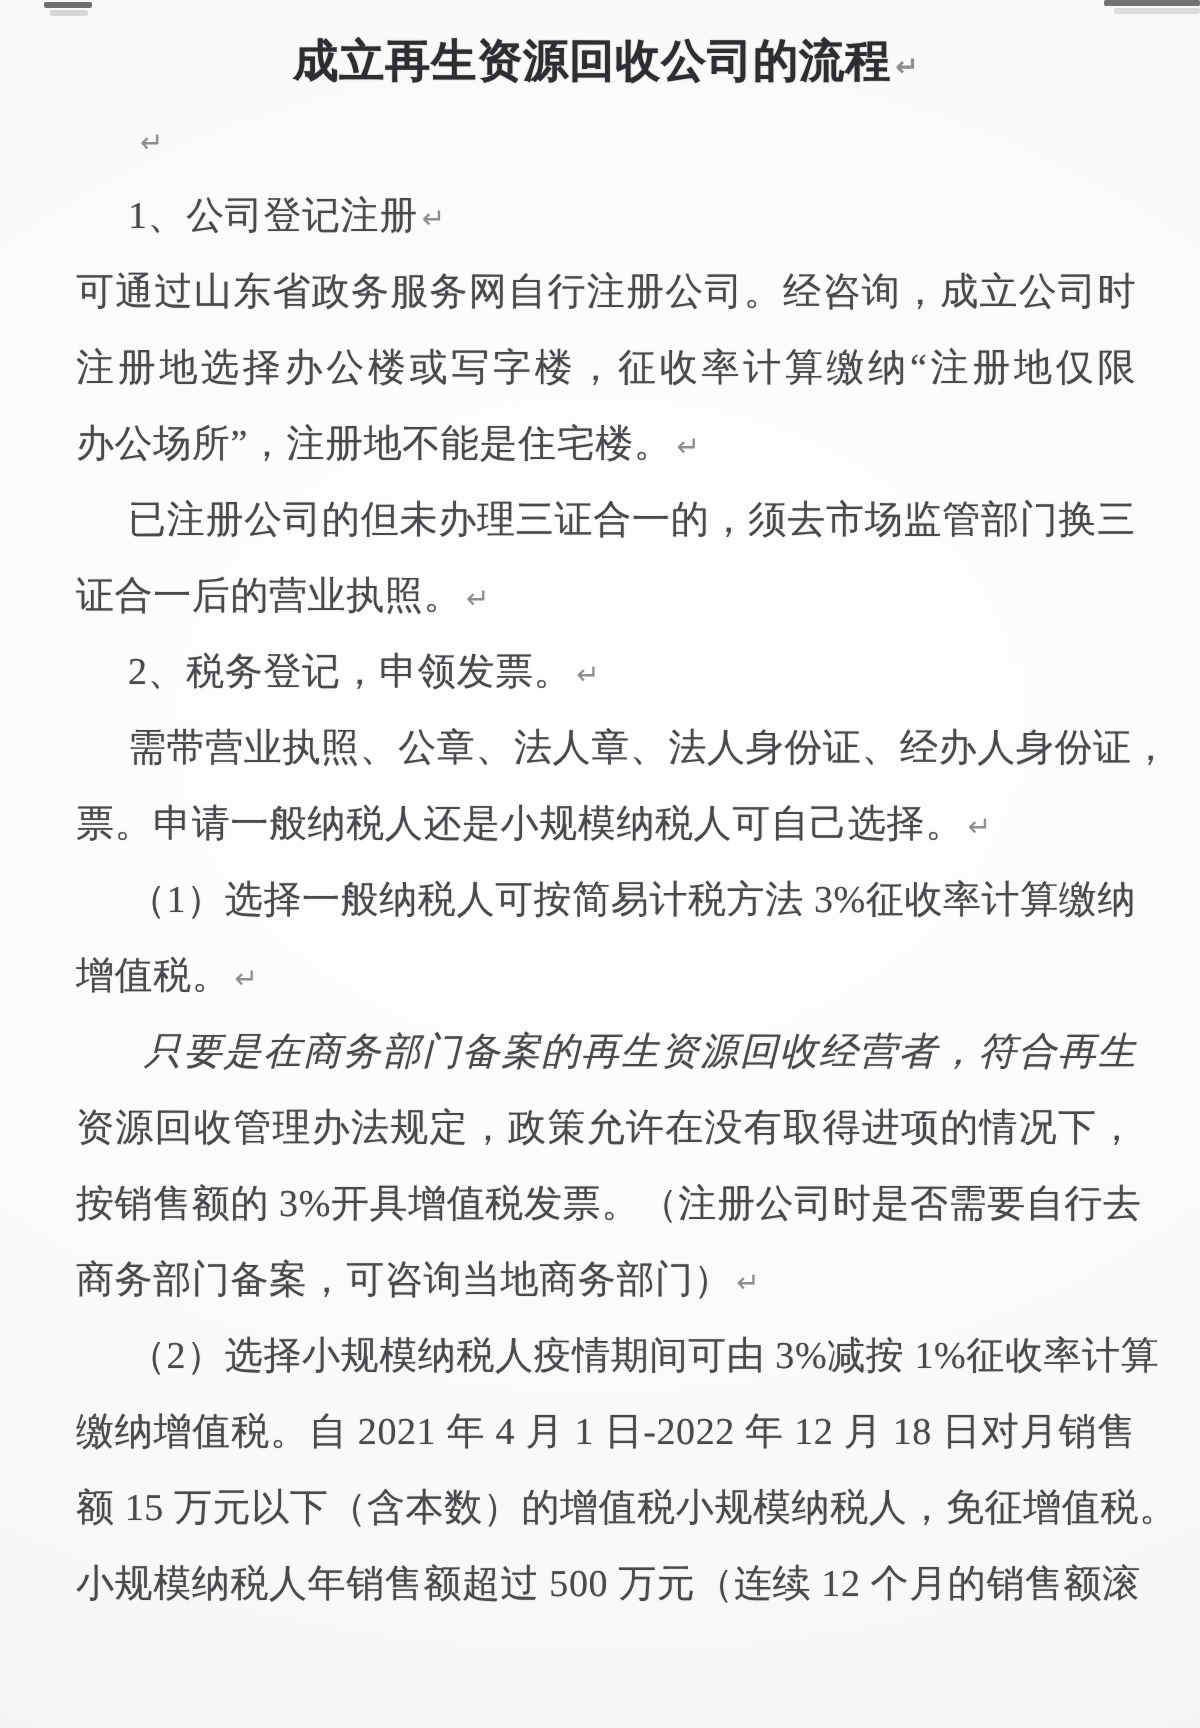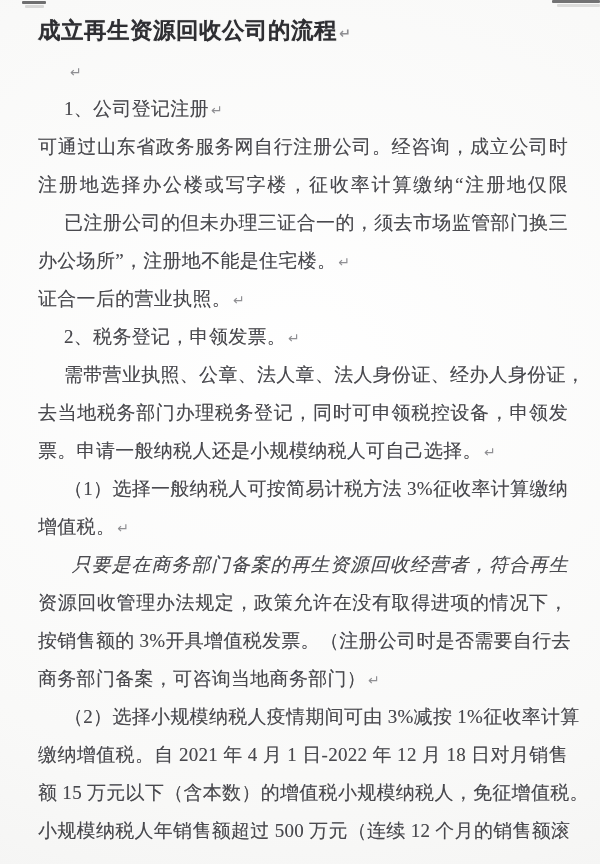--- a/index.html
+++ b/index.html
@@ -35,20 +35,21 @@
 
   .content {
     position: absolute;
     top: 10px;
     left: 38px;
     width: 530px;
   }
   .title-line {
     height: 42px;
     line-height: 42px;
+    text-align: center;
     font-family: "Liberation Sans", "DejaVu Sans", sans-serif;
     font-weight: 700;
     font-size: 22.5px;
     letter-spacing: 0.5px;
     color: #2e2e32;
     white-space: nowrap;
     text-shadow: 0 0 0.7px rgba(46,46,50,0.55);
   }
   .line {
     height: 38px;
@@ -92,31 +93,30 @@
     <div class="title-line"><span>成立再生资源回收公司的流程</span><span class="pilcrow">↵</span></div>
 
     <div class="line ind3"><span class="pilcrow">↵</span></div>
 
     <div class="line ind"><span>1、公司登记注册</span><span class="pilcrow">↵</span></div>
 
     <div class="line fill"><span>可通过山东省政务服务网自行注册公司。经咨询，成立公司时</span></div>
 
     <div class="line fill"><span>注册地选择办公楼或写字楼，征收率计算缴纳“注册地仅限</span></div>
 
+    <div class="line"><span>办公场所”，注册地不能是住宅楼。</span><span class="pilcrow">↵</span></div>
+
     <div class="line fill ind"><span>已注册公司的但未办理三证合一的，须去市场监管部门换三</span></div>
-
-    <div class="line"><span>办公场所”，注册地不能是住宅楼。</span><span class="pilcrow">↵</span></div>
 
     <div class="line"><span>证合一后的营业执照。</span><span class="pilcrow">↵</span></div>
 
     <div class="line ind"><span>2、税务登记，申领发票。</span><span class="pilcrow">↵</span></div>
 
     <div class="line fill ind"><span>需带营业执照、公章、法人章、法人身份证、经办人身份证，</span></div>
 
-    <div class="line fill"><span>去当地税务部门办理税务登记，同时可申领税控设备，申领发</span></div>
 
     <div class="line"><span>票。申请一般纳税人还是小规模纳税人可自己选择。</span><span class="pilcrow">↵</span></div>
 
     <div class="line fill ind"><span>（1）选择一般纳税人可按简易计税方法 3%征收率计算缴纳</span></div>
 
     <div class="line"><span>增值税。</span><span class="pilcrow">↵</span></div>
 
     <div class="line fill ind2"><span>只要是在商务部门备案的再生资源回收经营者，符合再生</span></div>
 
     <div class="line fill"><span>资源回收管理办法规定，政策允许在没有取得进项的情况下，</span></div>

